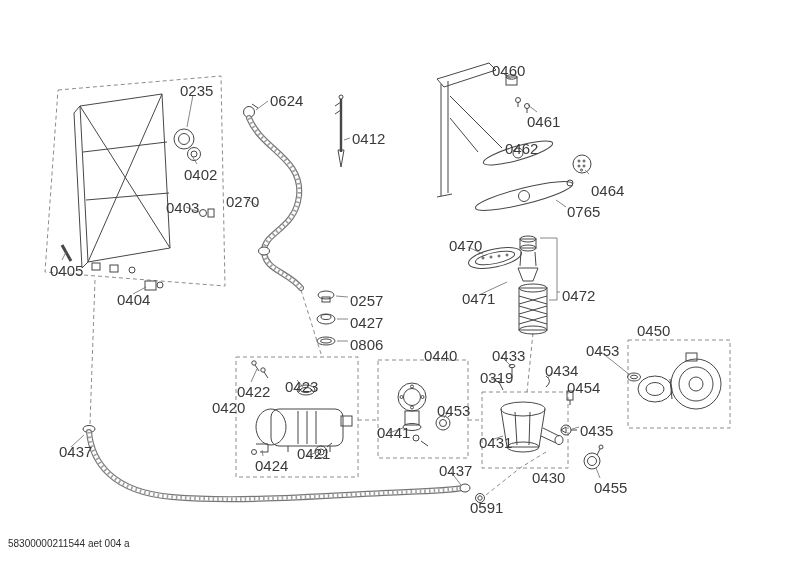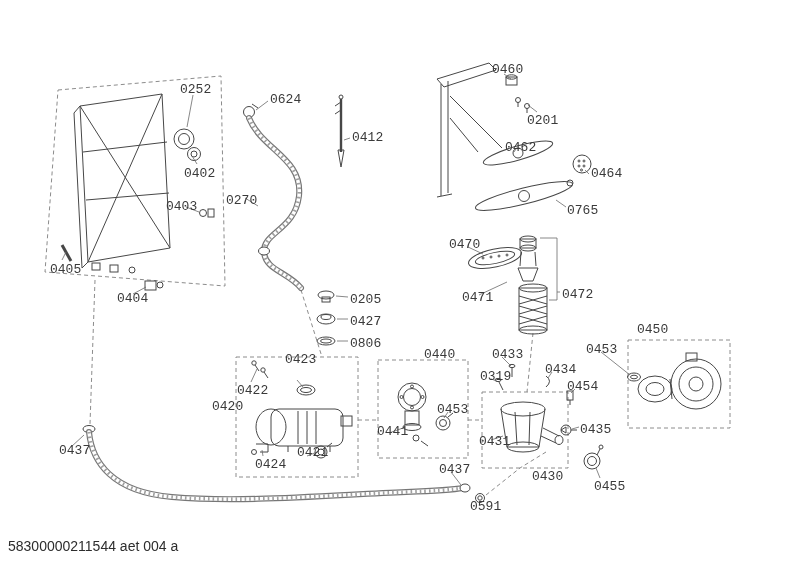--- a/index.html
+++ b/index.html
@@ -1,20 +1,20 @@
 <!DOCTYPE html>
 <html><head>
 <meta charset="utf-8">
 <style>
   html,body{margin:0;padding:0;background:#ffffff;}
   .canvas{position:relative;width:800px;height:566px;background:#ffffff;
           font-family:"Liberation Sans",sans-serif;overflow:hidden;}
   .canvas svg{position:absolute;left:0;top:0;}
-  .callout{position:absolute;font-size:13px;color:#3a3a3a;white-space:nowrap;font-family:Liberation Mono, monospace;}
-  .footer{position:absolute;left:8px;top:538px;font-size:14px;color:#2d2d2d;}
+  .callout{position:absolute;font-size:15px;color:#3a3a3a;white-space:nowrap;}
+  .footer{position:absolute;left:8px;top:538px;font-size:10px;color:#2d2d2d;}
   
   .d{fill:none;stroke:#8c8c8c;stroke-width:1;stroke-dasharray:4 3;}
   .s{fill:none;stroke:#474747;stroke-width:1;}
   .ld{fill:none;stroke:#6a6a6a;stroke-width:0.8;}
   .hoseO{fill:none;stroke:#777777;stroke-width:6;stroke-linecap:round;}
   .hoseI{fill:none;stroke:#ffffff;stroke-width:3.6;stroke-linecap:round;}
   .hoseR{fill:none;stroke:#a0a0a0;stroke-width:3.6;stroke-dasharray:1.6 3;}
   .fillw{fill:#ffffff;stroke:#474747;stroke-width:1;}
 </style>
 </head>
@@ -319,48 +319,48 @@
     <line x1="579" y1="427" x2="572" y2="429"></line>
     <line x1="491" y1="440" x2="503" y2="436"></line>
     <line x1="71" y1="447" x2="84" y2="435"></line>
     <line x1="263" y1="456" x2="262" y2="450"></line>
     <line x1="307" y1="456" x2="317" y2="452"></line>
     <line x1="451" y1="472" x2="461" y2="485"></line>
     <line x1="600" y1="478" x2="596" y2="468"></line>
   </g>
 </svg>
 
-  <span class="callout" style="left:180px;top:82px">0252</span>
+  <span class="callout" style="left:180px;top:82px">0235</span>
   <span class="callout" style="left:184px;top:166px">0402</span>
   <span class="callout" style="left:166px;top:199px">0403</span>
   <span class="callout" style="left:50px;top:262px">0405</span>
   <span class="callout" style="left:117px;top:291px">0404</span>
   <span class="callout" style="left:270px;top:92px">0624</span>
   <span class="callout" style="left:352px;top:130px">0412</span>
   <span class="callout" style="left:226px;top:193px">0270</span>
   <span class="callout" style="left:492px;top:62px">0460</span>
-  <span class="callout" style="left:527px;top:113px">0201</span>
+  <span class="callout" style="left:527px;top:113px">0461</span>
   <span class="callout" style="left:505px;top:140px">0462</span>
-  <span class="callout" style="left:591px;top:166px">0464</span>
+  <span class="callout" style="left:591px;top:182px">0464</span>
   <span class="callout" style="left:567px;top:203px">0765</span>
   <span class="callout" style="left:449px;top:237px">0470</span>
   <span class="callout" style="left:462px;top:290px">0471</span>
   <span class="callout" style="left:562px;top:287px">0472</span>
-  <span class="callout" style="left:350px;top:292px">0205</span>
+  <span class="callout" style="left:350px;top:292px">0257</span>
   <span class="callout" style="left:350px;top:314px">0427</span>
   <span class="callout" style="left:350px;top:336px">0806</span>
   <span class="callout" style="left:424px;top:347px">0440</span>
   <span class="callout" style="left:492px;top:347px">0433</span>
   <span class="callout" style="left:586px;top:342px">0453</span>
   <span class="callout" style="left:637px;top:322px">0450</span>
   <span class="callout" style="left:545px;top:362px">0434</span>
   <span class="callout" style="left:480px;top:369px">0319</span>
   <span class="callout" style="left:567px;top:379px">0454</span>
   <span class="callout" style="left:237px;top:383px">0422</span>
-  <span class="callout" style="left:285px;top:352px">0423</span>
+  <span class="callout" style="left:285px;top:378px">0423</span>
   <span class="callout" style="left:212px;top:399px">0420</span>
   <span class="callout" style="left:377px;top:424px">0441</span>
   <span class="callout" style="left:437px;top:402px">0453</span>
   <span class="callout" style="left:580px;top:422px">0435</span>
   <span class="callout" style="left:479px;top:434px">0431</span>
   <span class="callout" style="left:59px;top:443px">0437</span>
   <span class="callout" style="left:255px;top:457px">0424</span>
   <span class="callout" style="left:297px;top:445px">0421</span>
   <span class="callout" style="left:439px;top:462px">0437</span>
   <span class="callout" style="left:532px;top:469px">0430</span>

